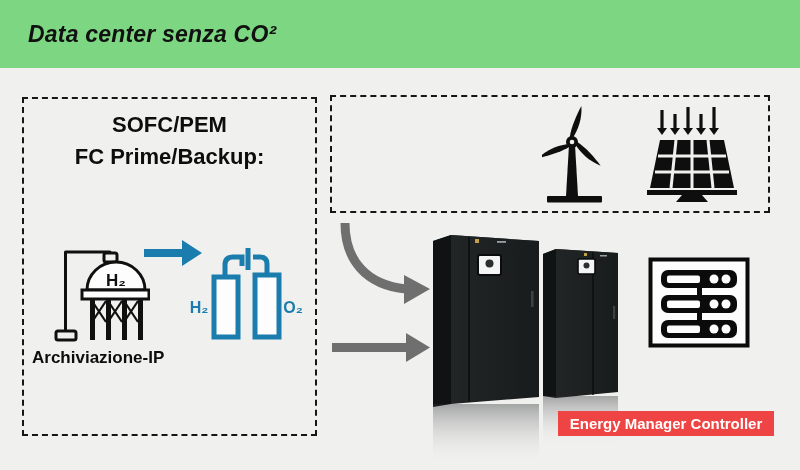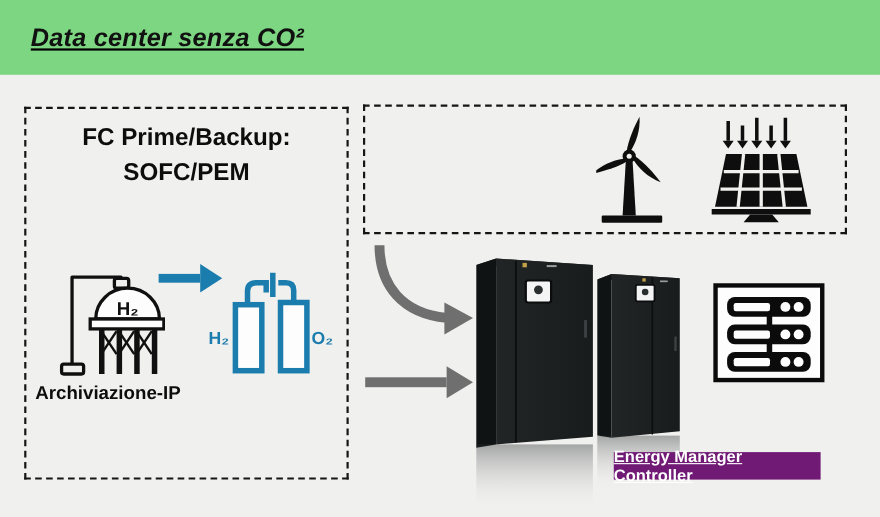--- a/index.html
+++ b/index.html
@@ -1,21 +1,21 @@
 <!DOCTYPE html>
 <html><head>
 <meta charset="utf-8">
 <style>
   * { margin:0; padding:0; box-sizing:border-box; }
   html,body { width:800px; height:470px; overflow:hidden; }
   body { font-family:"Liberation Sans", sans-serif; background:#f0f0ee; }
   .stage { position:relative; width:800px; height:470px; background:#f0f0ee; }
 
   .header { position:absolute; left:0; top:0; width:800px; height:68px;
-            background:#7dd681; display:flex; align-items:center;text-decoration:underline; }
+            background:#7dd681; display:flex; align-items:center; }
   .header h1 { font-size:23px; font-weight:bold; font-style:italic;
                color:#111; padding-left:28px; letter-spacing:.2px; }
 
   .dashed-box { position:absolute; border:2px dashed #161616; background:transparent; }
   .fc-box   { left:22px;  top:97px; width:295px; height:339px; }
   .ren-box  { left:330px; top:95px; width:440px; height:118px; }
 
   .fc-title { position:absolute; top:10px; left:0; width:100%;
               text-align:center; font-weight:bold; font-size:22px;
               line-height:32px; color:#0d0d0d; }
@@ -28,37 +28,37 @@
   .storage-label { position:absolute; left:8px; top:249px; font-weight:bold;
                    font-size:17px; color:#0d0d0d; }
 
   .wind-svg  { position:absolute; left:210px; top:6px; }
   .solar-svg { position:absolute; left:310px; top:7px; }
 
   .flow-arrows { position:absolute; left:318px; top:215px; }
   .cabinets    { position:absolute; left:425px; top:228px; }
   .rack-svg    { position:absolute; left:648px; top:257px; }
 
-  .emc-label { position:absolute; left:558px; top:411px; width:188px; height:25px;
-               background:#701a75; color:#fff; font-weight:bold; font-size:15px;
-               display:flex; align-items:center; justify-content:center;text-decoration:underline; }
+  .emc-label { position:absolute; left:558px; top:411px; width:216px; height:25px;
+               background:#ef4444; color:#fff; font-weight:bold; font-size:15px;
+               display:flex; align-items:center; justify-content:center; }
 </style>
 </head>
 <body>
 
 <div class="stage">
 
   <div class="header">
     <h1>Data center senza CO²</h1>
   </div>
 
   <div class="dashed-box fc-box">
     <div class="fc-title">
+      <div>SOFC/PEM</div>
       <div>FC Prime/Backup:</div>
-      <div>SOFC/PEM</div>
     </div>
 
     <svg class="tank-svg" width="100" height="106" viewBox="0 0 100 106">
       <g fill="none" stroke="#101010" stroke-width="3">
         <path d="M15.5,92 V12 H60 V20" stroke-linejoin="round"></path>
         <rect x="6" y="91" width="20" height="9" rx="2" fill="#f0f0ee"></rect>
         <rect x="54" y="13" width="13" height="9" rx="2" fill="#f0f0ee"></rect>
         <path d="M37,50 A29,28 0 0 1 95,50 Z" fill="#fdfdfd"></path>
         <rect x="32" y="50" width="67" height="9" fill="#fdfdfd"></rect>
         <g stroke-width="2.2">

